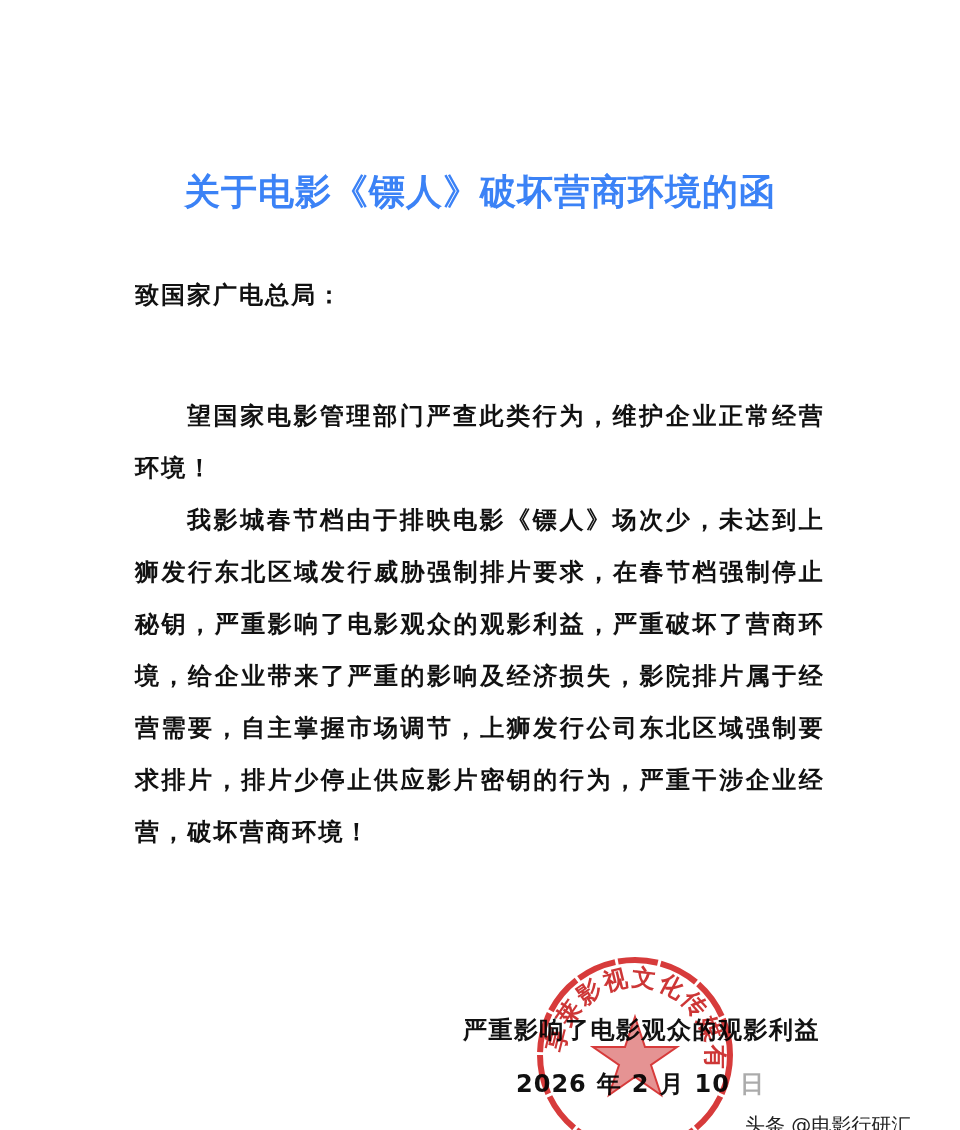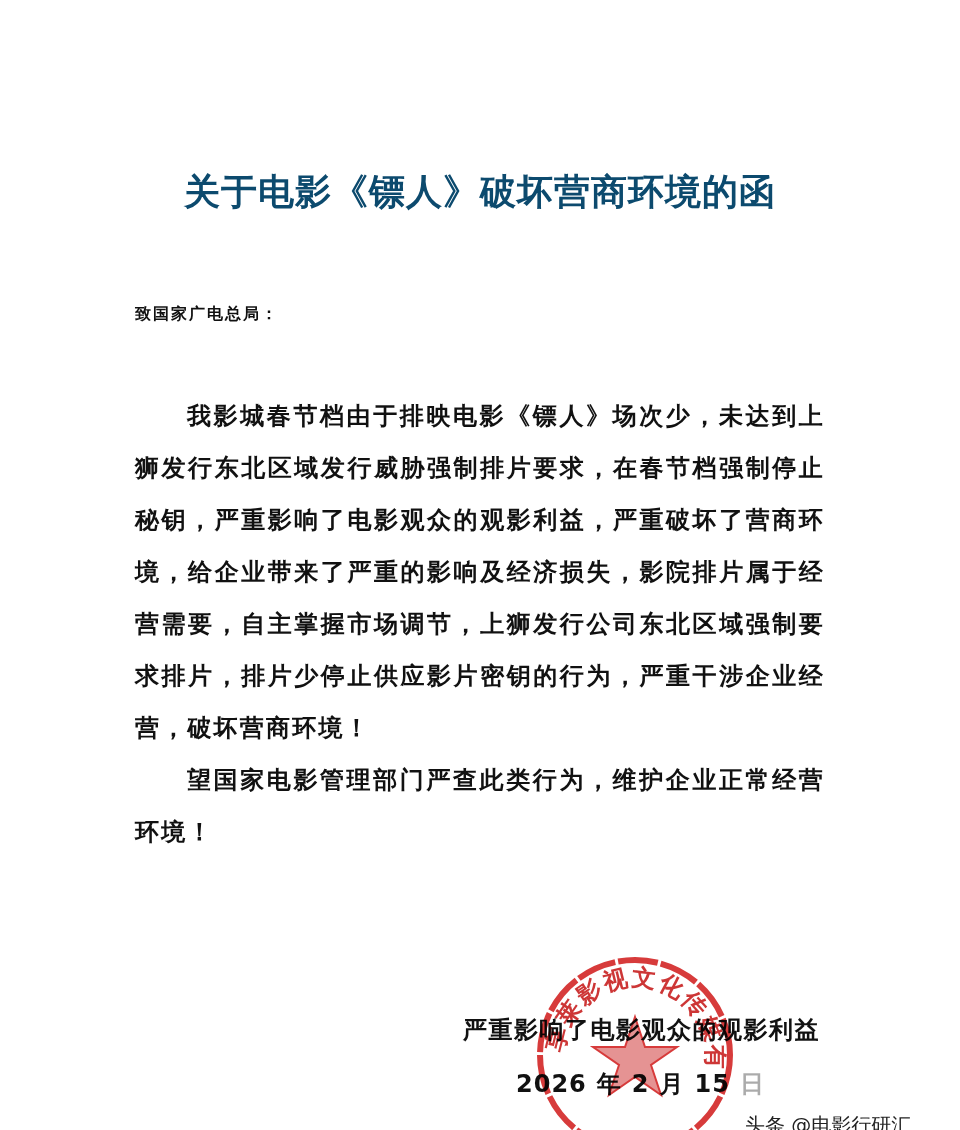--- a/index.html
+++ b/index.html
@@ -24,28 +24,28 @@
   }
   .title {
     position: absolute;
     top: 168px;
     left: 0;
     width: 960px;
     text-align: center;
     font-size: 36px;
     font-weight: bold;
     letter-spacing: 1px;
-    color: #0c4a6e;
+    color: #3b82f6;
     font-family: "DejaVu Serif", "Liberation Serif", serif;
   }
   .addressee {
     position: absolute;
-    top: 304px;
+    top: 279px;
     left: 135px;
-    font-size: 16px;
+    font-size: 24px;
     font-weight: bold;
     letter-spacing: 2px;
   }
   .body-text {
     position: absolute;
     left: 135px;
     top: 390px;
     width: 690px;
     font-size: 24px;
     font-weight: bold;
@@ -101,28 +101,28 @@
 </head>
 <body>
 
 <div class="page">
 
   <div class="title">关于电影《镖人》破坏营商环境的函</div>
 
   <div class="addressee">致国家广电总局：</div>
 
   <div class="body-text">
+    <p>望国家电影管理部门严查此类行为，维护企业正常经营环境！</p>
     <p>我影城春节档由于排映电影《镖人》场次少，未达到上狮发行东北区域发行威胁强制排片要求，在春节档强制停止秘钥，严重影响了电影观众的观影利益，严重破坏了营商环境，给企业带来了严重的影响及经济损失，影院排片属于经营需要，自主掌握市场调节，上狮发行公司东北区域强制要求排片，排片少停止供应影片密钥的行为，严重干涉企业经营，破坏营商环境！</p>
-    <p>望国家电影管理部门严查此类行为，维护企业正常经营环境！</p>
   </div>
 
   <div class="signature">严重影响了电影观众的观影利益</div>
 
   <div class="date">
-    <span>2026</span><span class="sp">年</span><span>2</span><span class="sp">月</span><span>15</span><span class="sp" style="opacity:0.35">日</span>
+    <span>2026</span><span class="sp">年</span><span>2</span><span class="sp">月</span><span>10</span><span class="sp" style="opacity:0.35">日</span>
   </div>
 
   <svg class="seal" viewBox="0 0 200 200" xmlns="http://www.w3.org/2000/svg">
     <defs>
       <path id="sealArc" d="M 30 118 A 72 72 0 1 1 172 110" fill="none"></path>
     </defs>
     <circle cx="100" cy="100" r="95" fill="none" stroke="#d42a2a" stroke-width="6" stroke-dasharray="40 3"></circle>
     <text font-size="24" fill="#c92525" font-family="DejaVu Serif, serif" font-weight="bold" letter-spacing="2">
       <textPath href="#sealArc" startOffset="8%">享莱影视文化传媒有限公司</textPath>
     </text>

